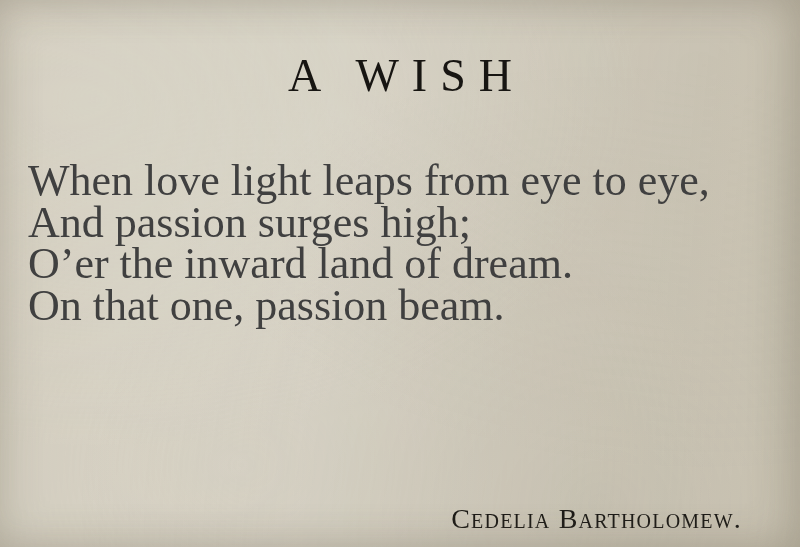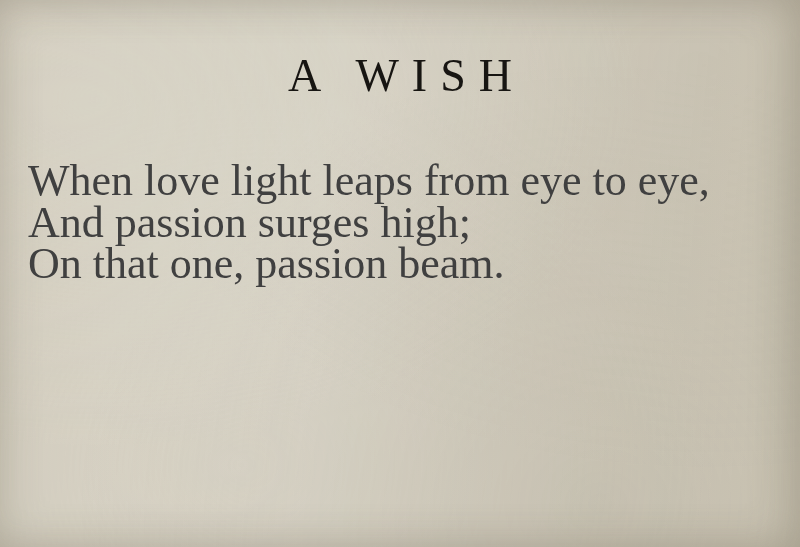--- a/index.html
+++ b/index.html
@@ -90,19 +90,21 @@
 
 <div class="paper-grain"></div>
 
 <div class="page">
 
   <h1 class="poem-title">A WISH</h1>
 
   <div class="poem-body">
     <div class="poem-line">When love light leaps from eye to eye,</div>
     <div class="poem-line">And passion surges high;</div>
+    <div class="poem-line">O’er the inward land of dream.</div>
     <div class="poem-line">On that one, passion beam.</div>
   </div>
 
+  <div class="poem-attribution">Cedelia Bartholomew.</div>
 
 </div>
 
 <div class="edge-shade"></div>
 
 </body></html>

